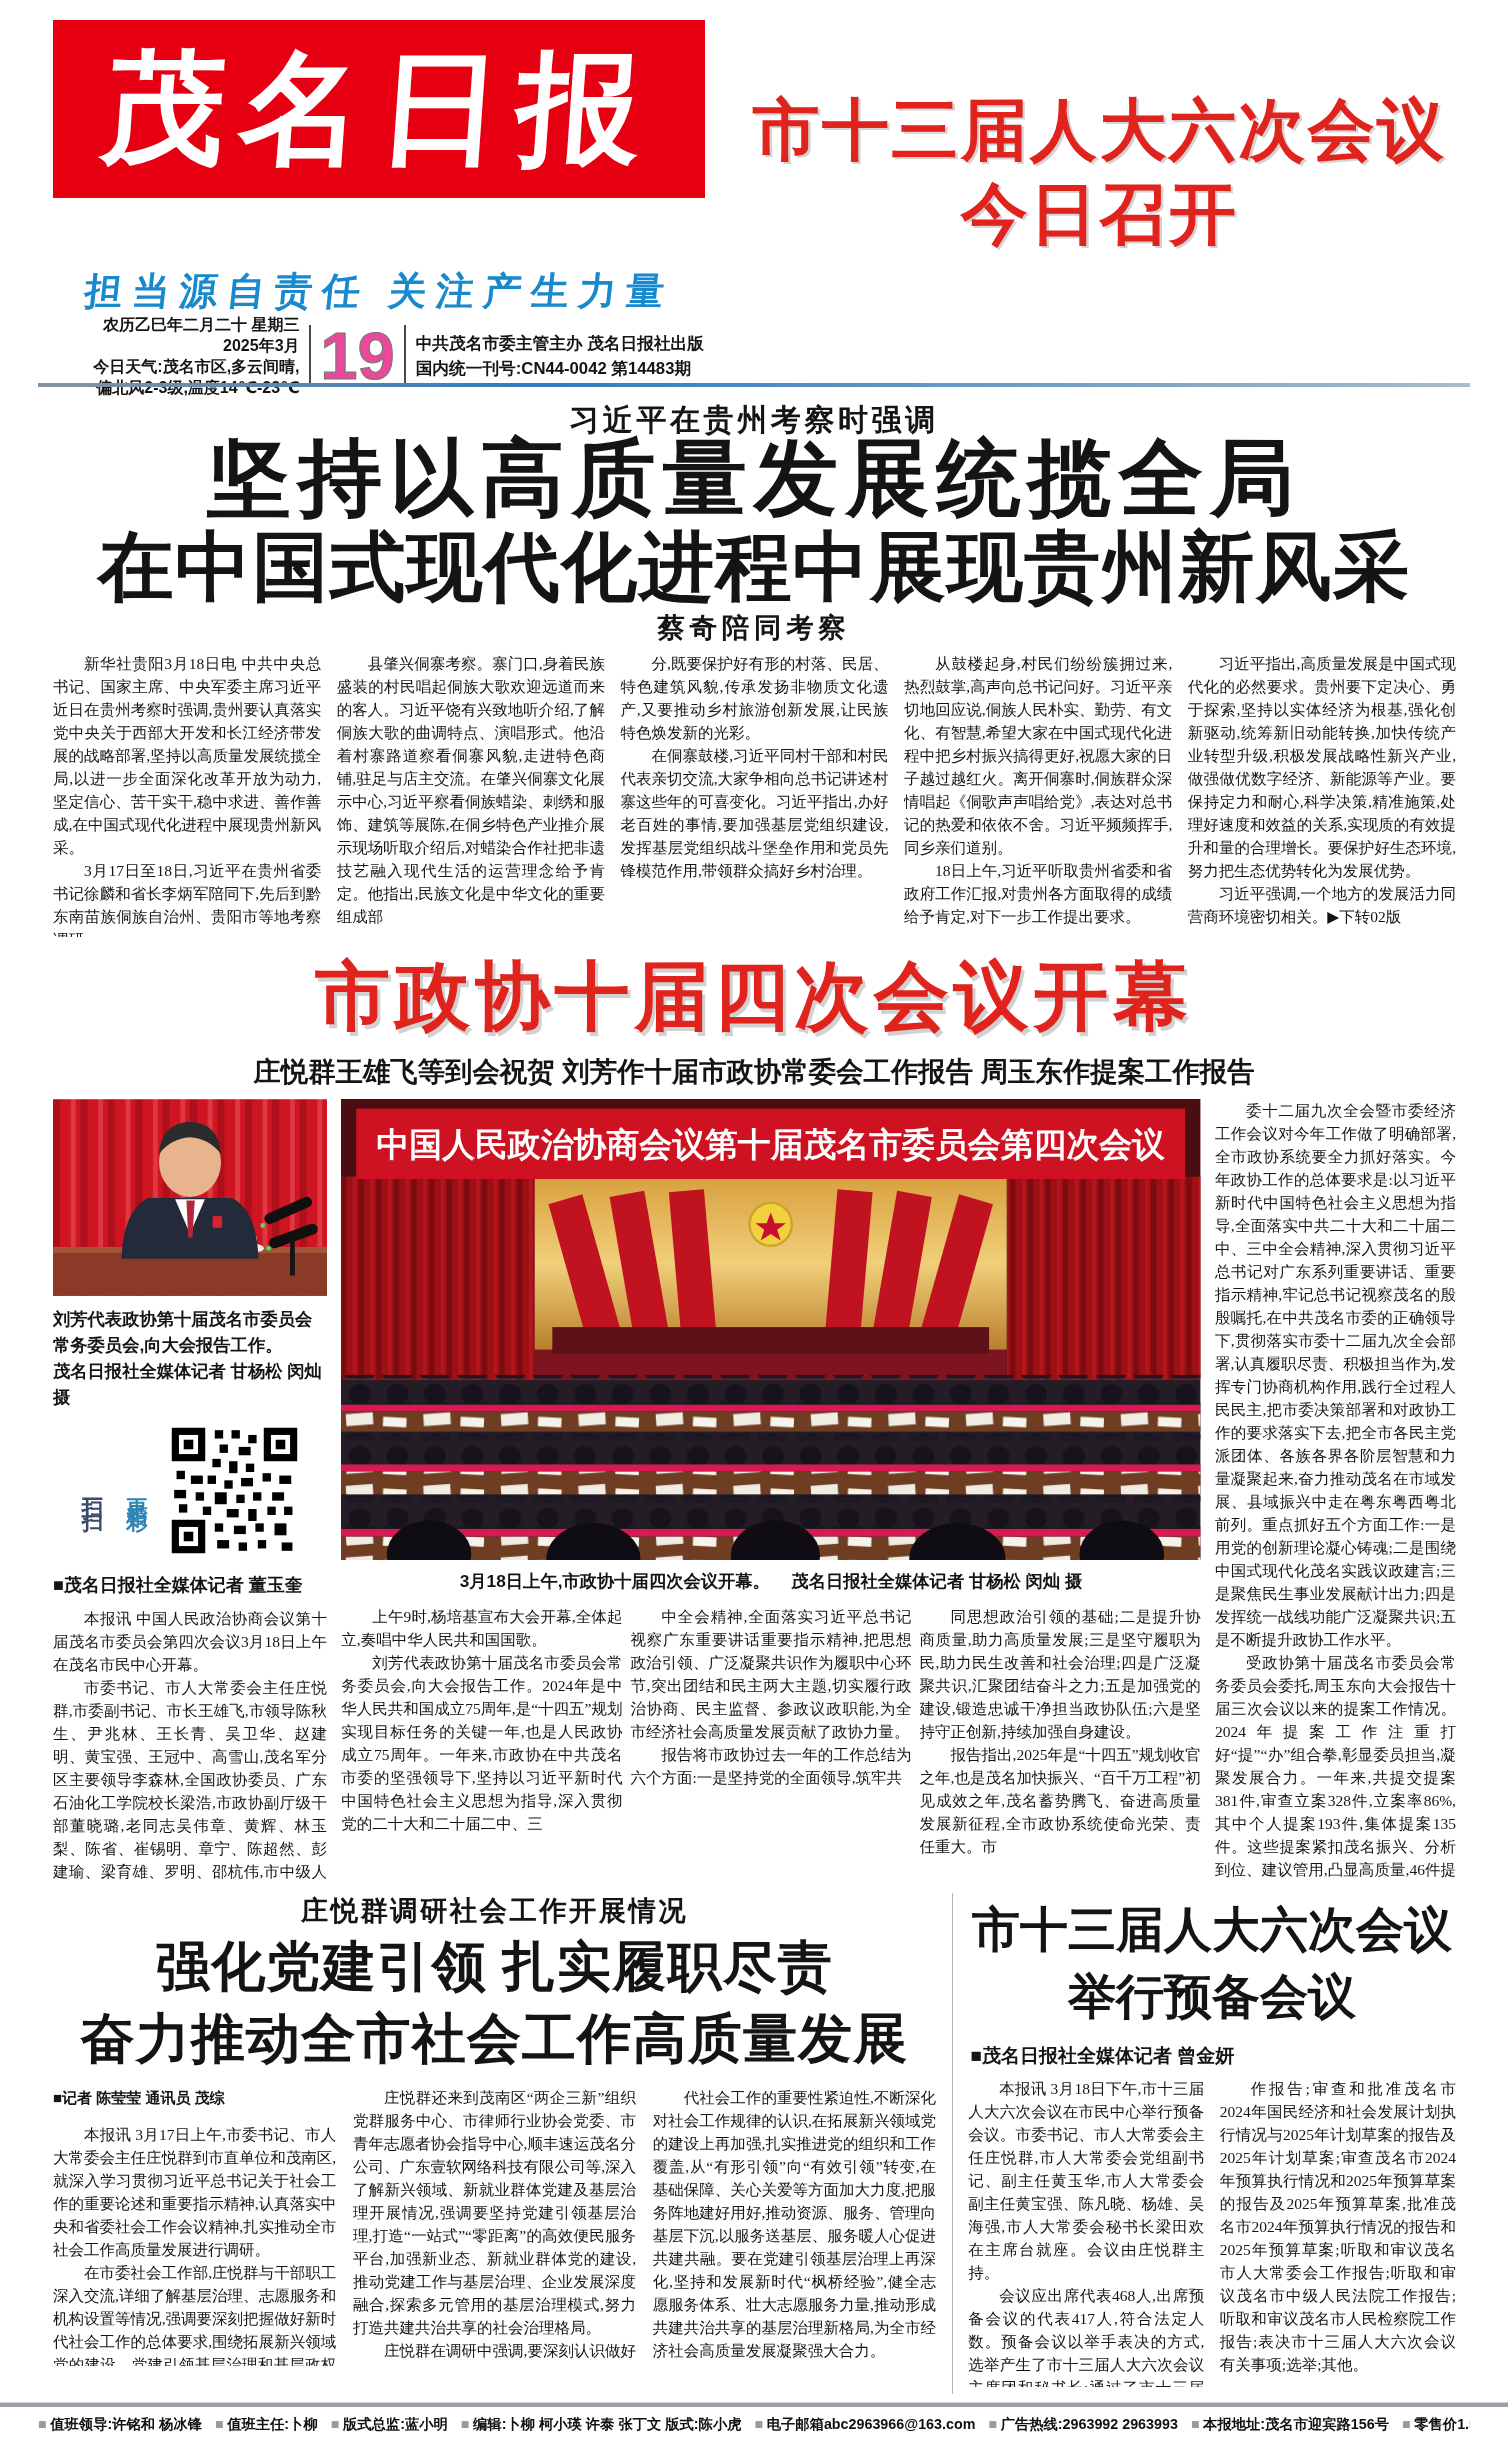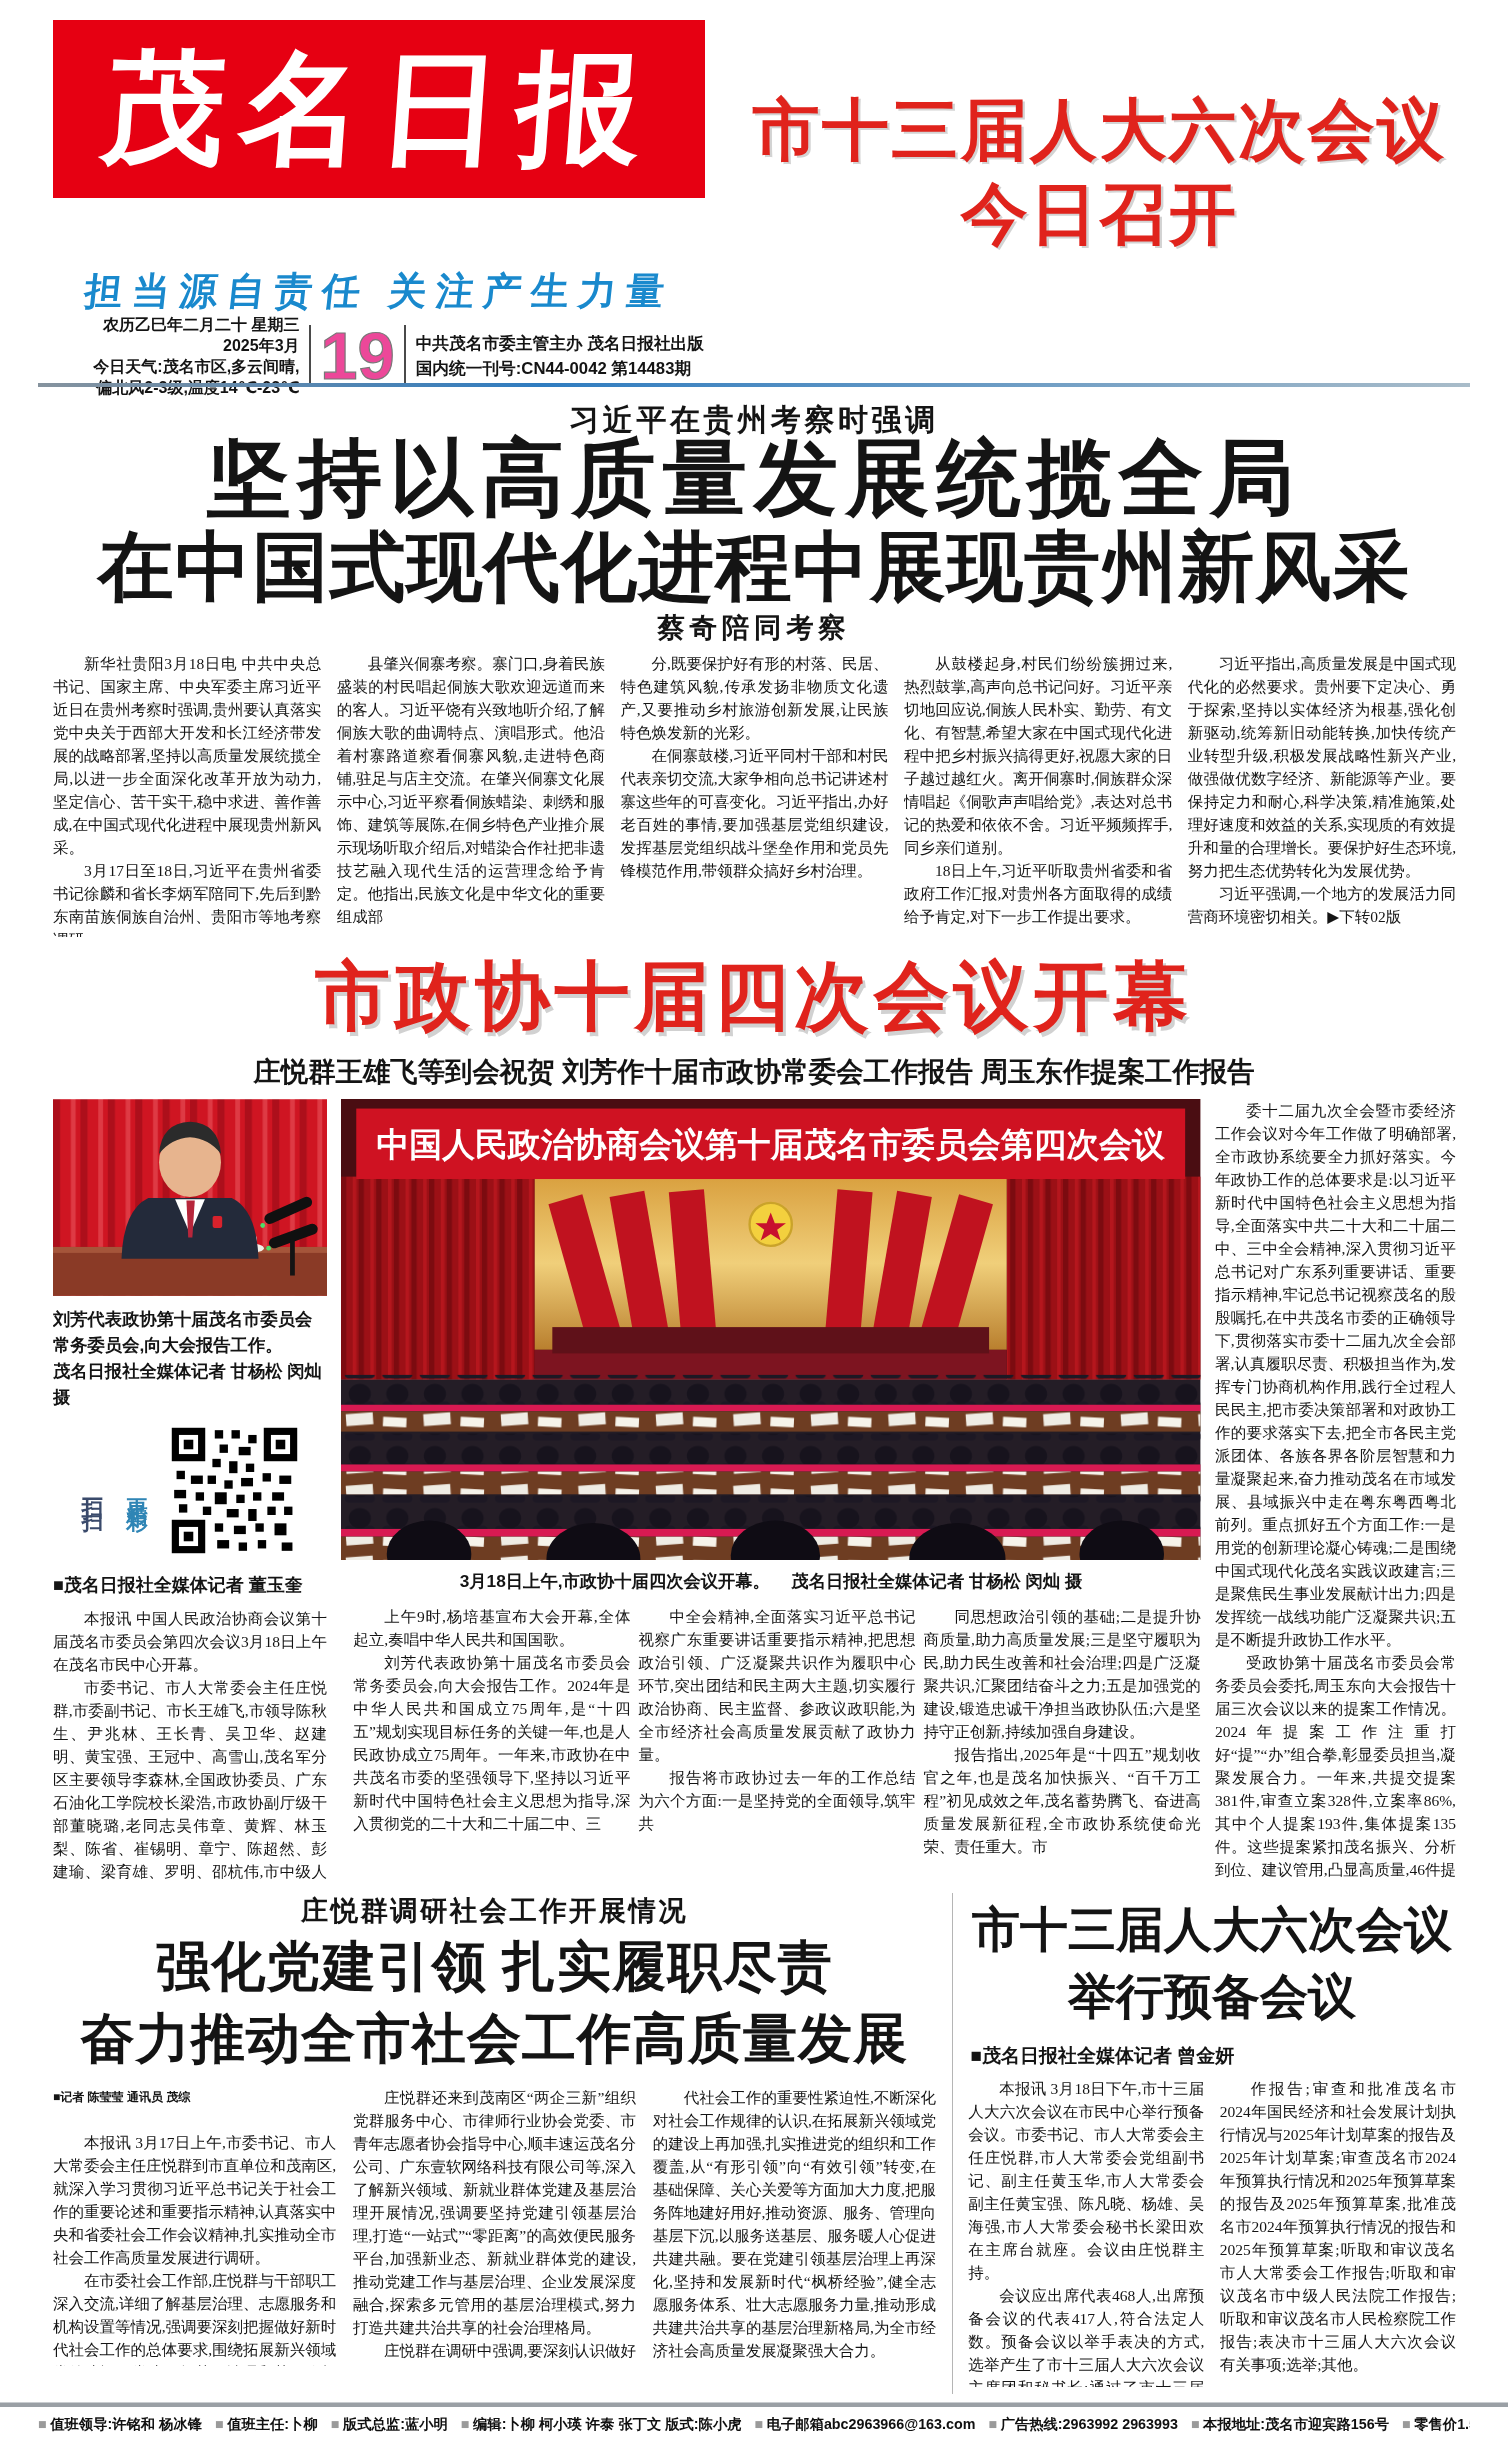--- a/index.html
+++ b/index.html
@@ -51,29 +51,29 @@
   .photo-credit-sm{font-size:17.3px;line-height:26px;font-weight:600;}
   .qr-row{margin-top:13px;display:flex;align-items:center;justify-content:center;gap:15.5px;}
   .qr-label{writing-mode:vertical-rl;font-size:21.5px;font-weight:bold;letter-spacing:6px;}
   .qr-label.l1{color:#3a4a6b;}
   .qr-label.l2{color:#2f85b5;}
   .byline{margin-top:14.3px;font-size:18px;font-weight:bold;}
   .c-left .body-text{margin-top:10.7px;font-size:15.5px;line-height:23px;text-align:justify;}
   .c-left .body-text p{margin:0;text-indent:2em;}
   .center-caption{margin-top:7.2px;text-align:center;font-size:17.3px;font-weight:600;}
   .center-caption .credit{margin-left:21.5px;}
-  .mid-cols{margin-top:12px;display:flex;gap:8px;height:251px;margin-left:12px;}
+  .mid-cols{margin-top:12px;display:flex;gap:8px;height:251px;}
 
   
   .bottom{left:53px;top:1893px;width:1403px;height:501px;display:flex;gap:15.5px;}
   .b-left{width:883px;flex:none;}
   .b-kicker{text-align:center;font-size:27.4px;font-weight:600;letter-spacing:2.4px;}
   .b-h1{text-align:center;font-size:54px;line-height:67px;font-weight:bold;letter-spacing:1.2px;margin-top:4.8px;}
   .b-cols{display:flex;gap:16.7px;height:280px;margin-top:13px;}
-  .b-byline{font-size:12px;font-weight:bold;margin-bottom:22px;}
+  .b-byline{font-size:15px;font-weight:bold;margin-bottom:14px;}
   .vrule{width:1.2px;background:#b5b5b5;flex:none;}
   .b-right{flex:1;}
   .br-h1{text-align:center;font-size:48px;line-height:61px;font-weight:bold;margin-top:6px;}
   .br-byline{font-size:19px;font-weight:bold;margin:15.5px 0 8.4px 2.4px;}
   .br-cols{display:flex;gap:15.5px;height:310px;}
 
   
   .footer-rule{left:0;top:2402px;width:1508px;height:3.6px;background:#9aa0a5;border-top:1.2px solid #c9cdd0;}
   .footer-items{left:38px;top:2415px;width:1432px;display:flex;gap:13px;white-space:nowrap;overflow:hidden;
                 font-size:14.3px;font-weight:bold;color:#101010;}

